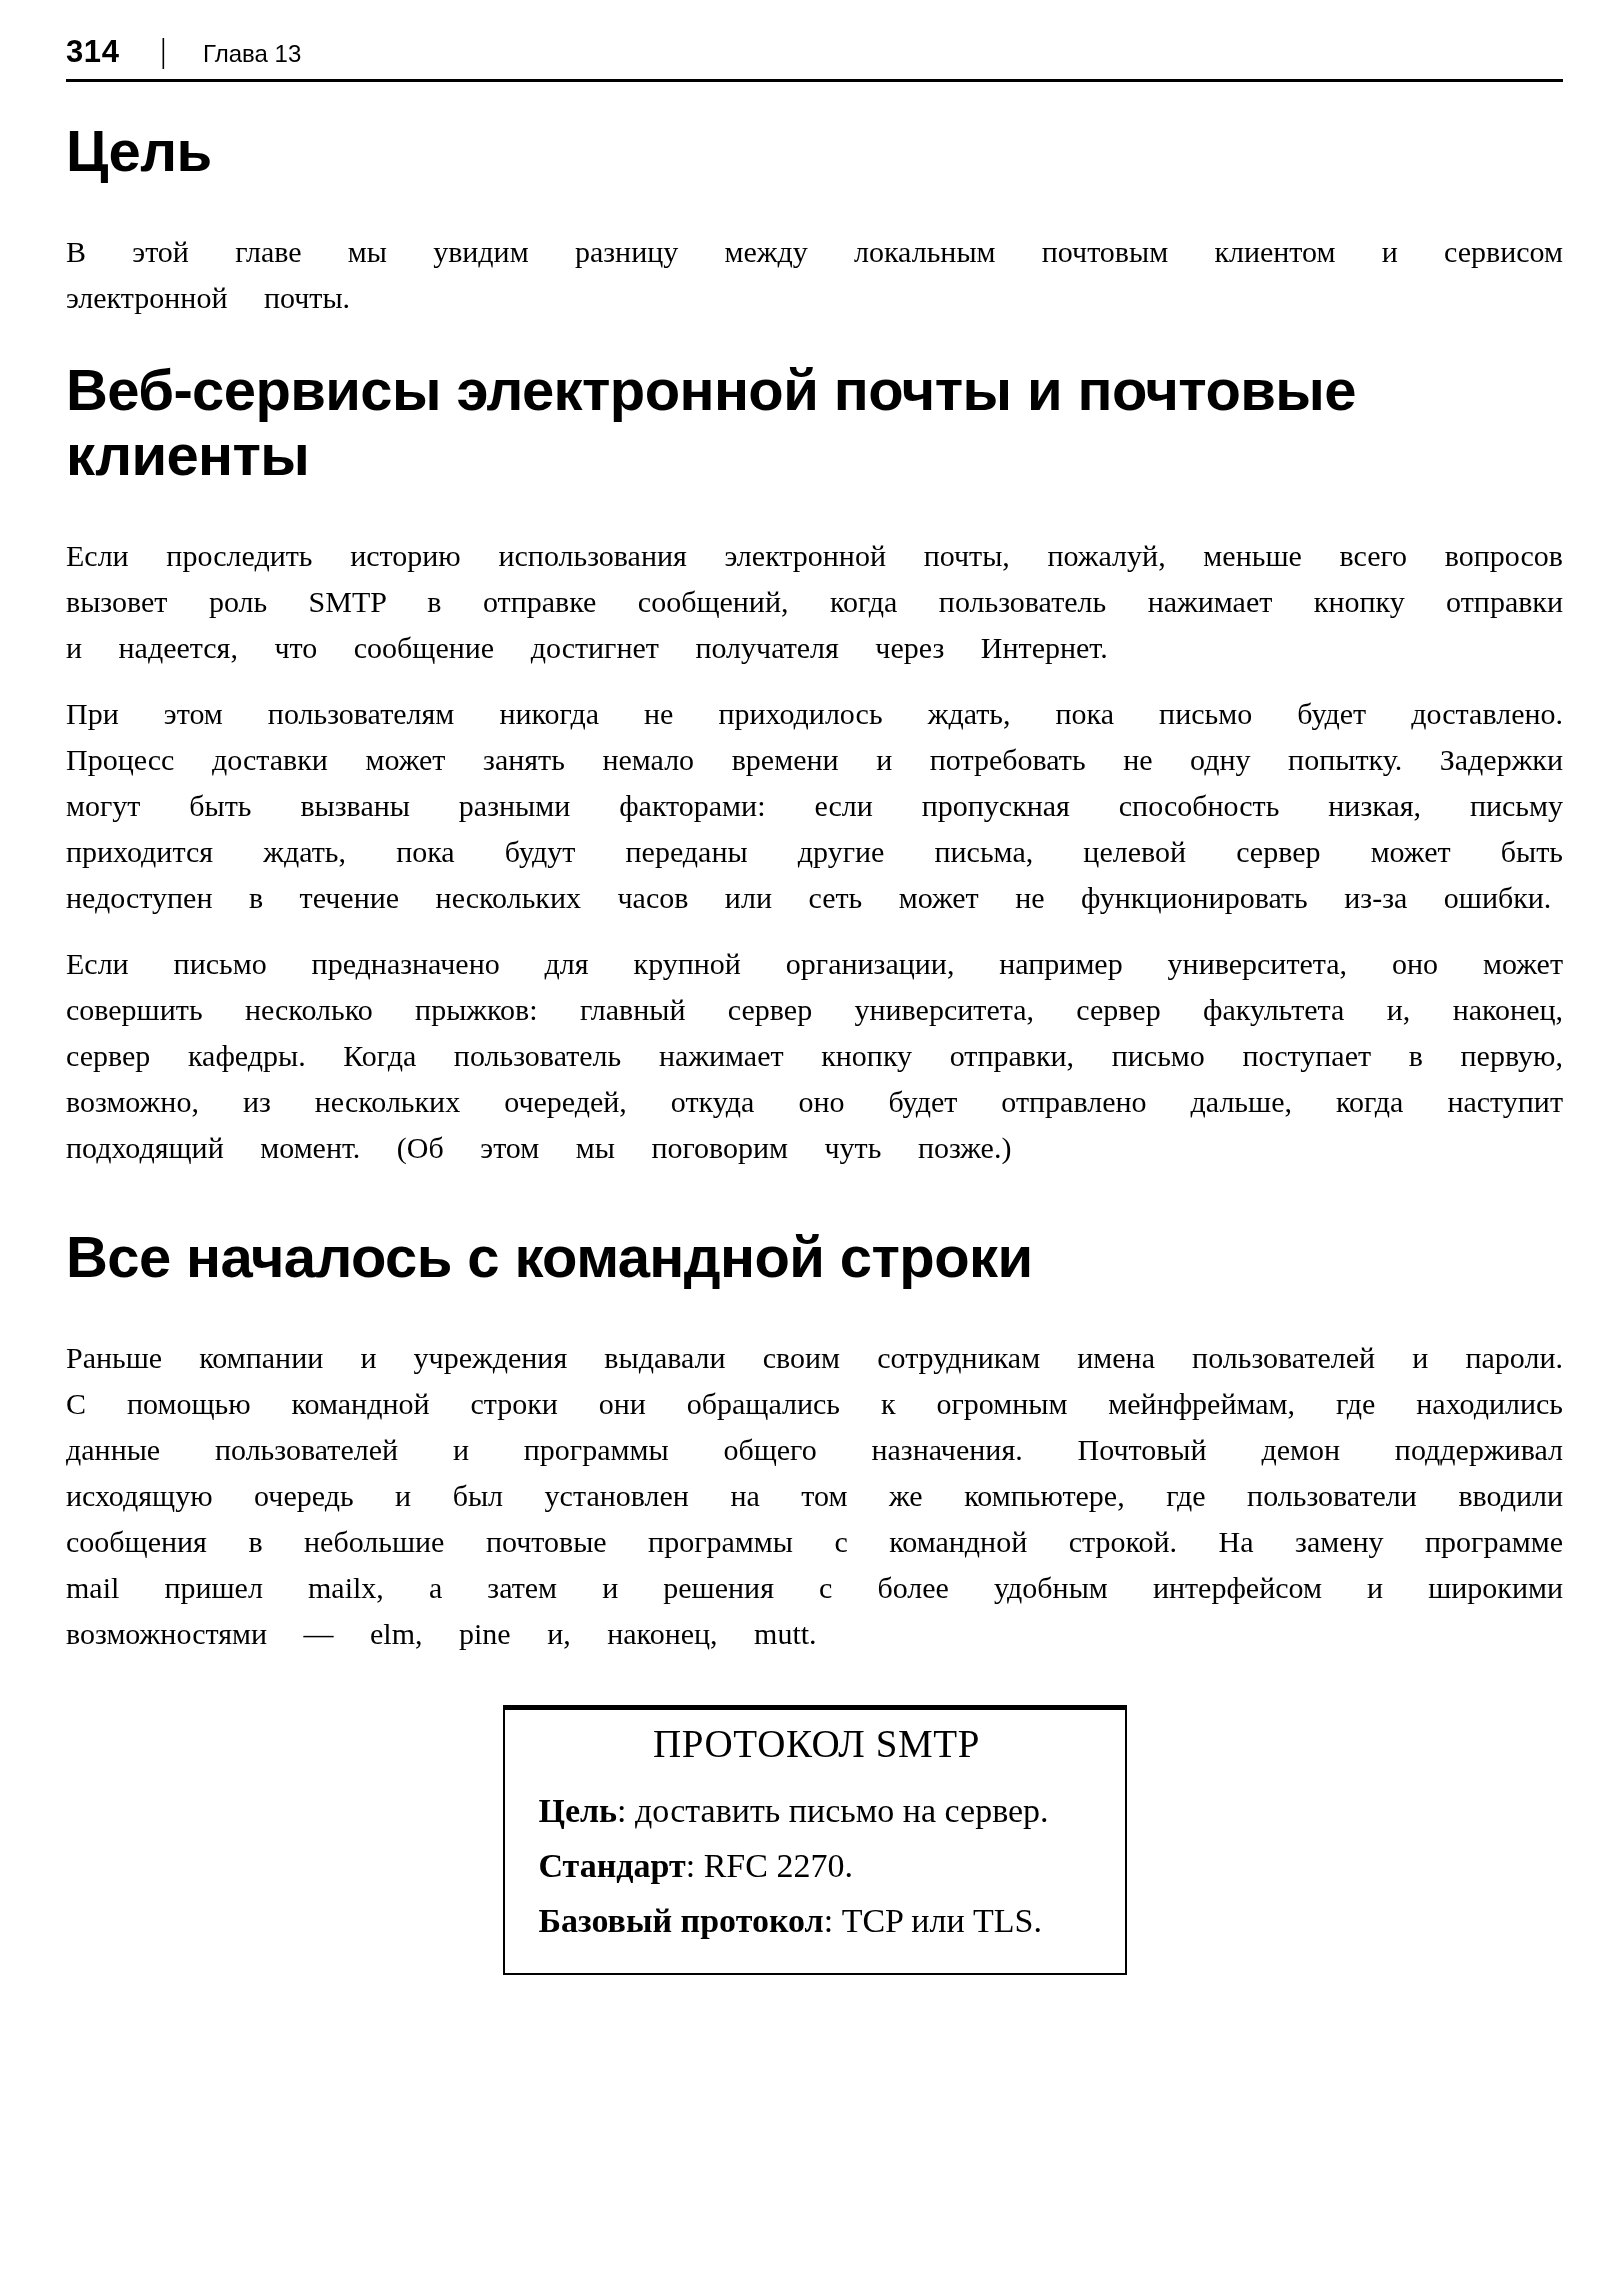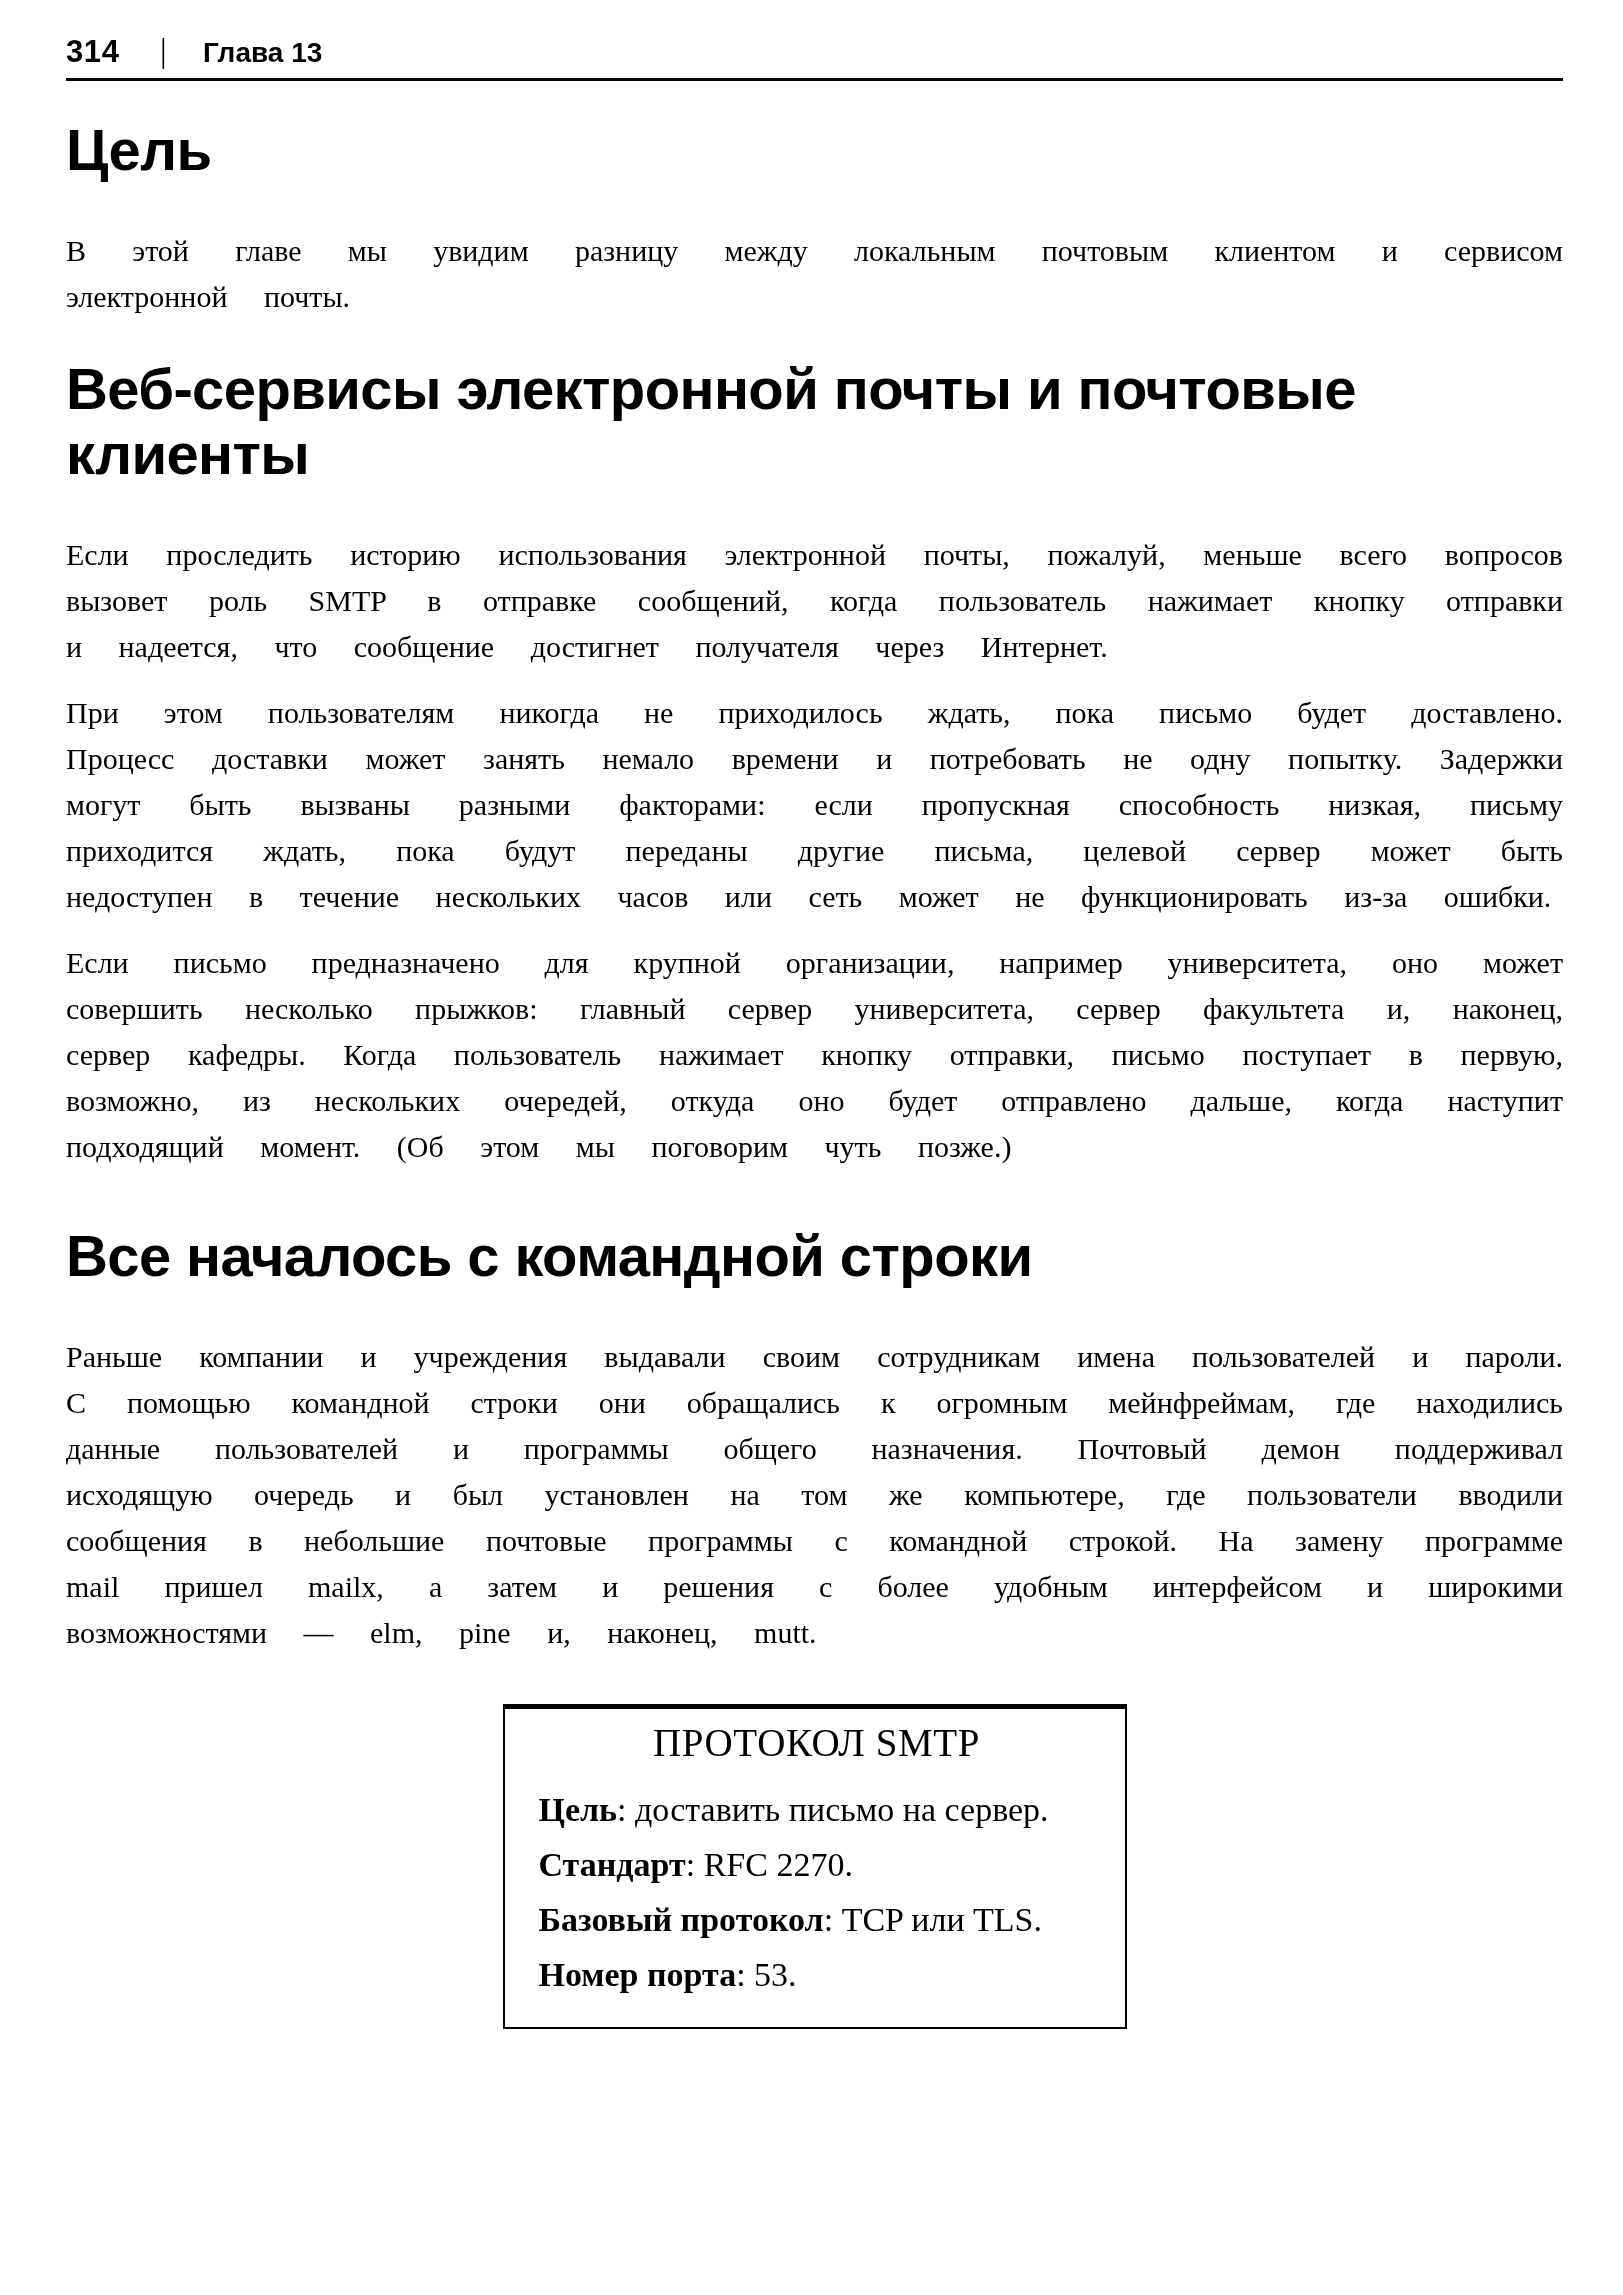--- a/index.html
+++ b/index.html
@@ -22,21 +22,21 @@
     line-height: 35px;
   }
   .runhead .pnum { font-weight: 700; letter-spacing: 0.6px; }
   .runhead .hsep {
     font-weight: 300;
     font-size: 33px;
     margin: 0 36px 0 39px;
     transform: scaleX(.6);
     display: inline-block;
   }
-  .runhead .chapter { font-weight: 700; font-size: 28px; }
+  .runhead .chapter { font-weight: 400; font-size: 24px; }
   .rule {
     height: 3.1px;
     background: #000;
     margin-top: 7.5px;
   }
   .heading {
     font-family: "Liberation Sans", "DejaVu Sans", sans-serif;
     font-weight: 700;
     font-size: 58px;
     line-height: 65px;
@@ -99,18 +99,17 @@
 
   <div class="proto-box">
     <div class="proto-title">ПРОТОКОЛ SMTP</div>
 
     <div class="proto-item"><b>Цель</b><span>:</span> <span>доставить письмо на сервер.</span></div>
 
     <div class="proto-item"><b>Стандарт</b><span>:</span> <span>RFC 2270.</span></div>
 
     <div class="proto-item"><b>Базовый протокол</b><span>:</span> <span>TCP или TLS.</span></div>
 
-    <div class="proto-item"><b>Номер порта</b><span>:</span> <span>53.</span></div>
 
   </div>
 
 </div>
 
 
 </body></html>

